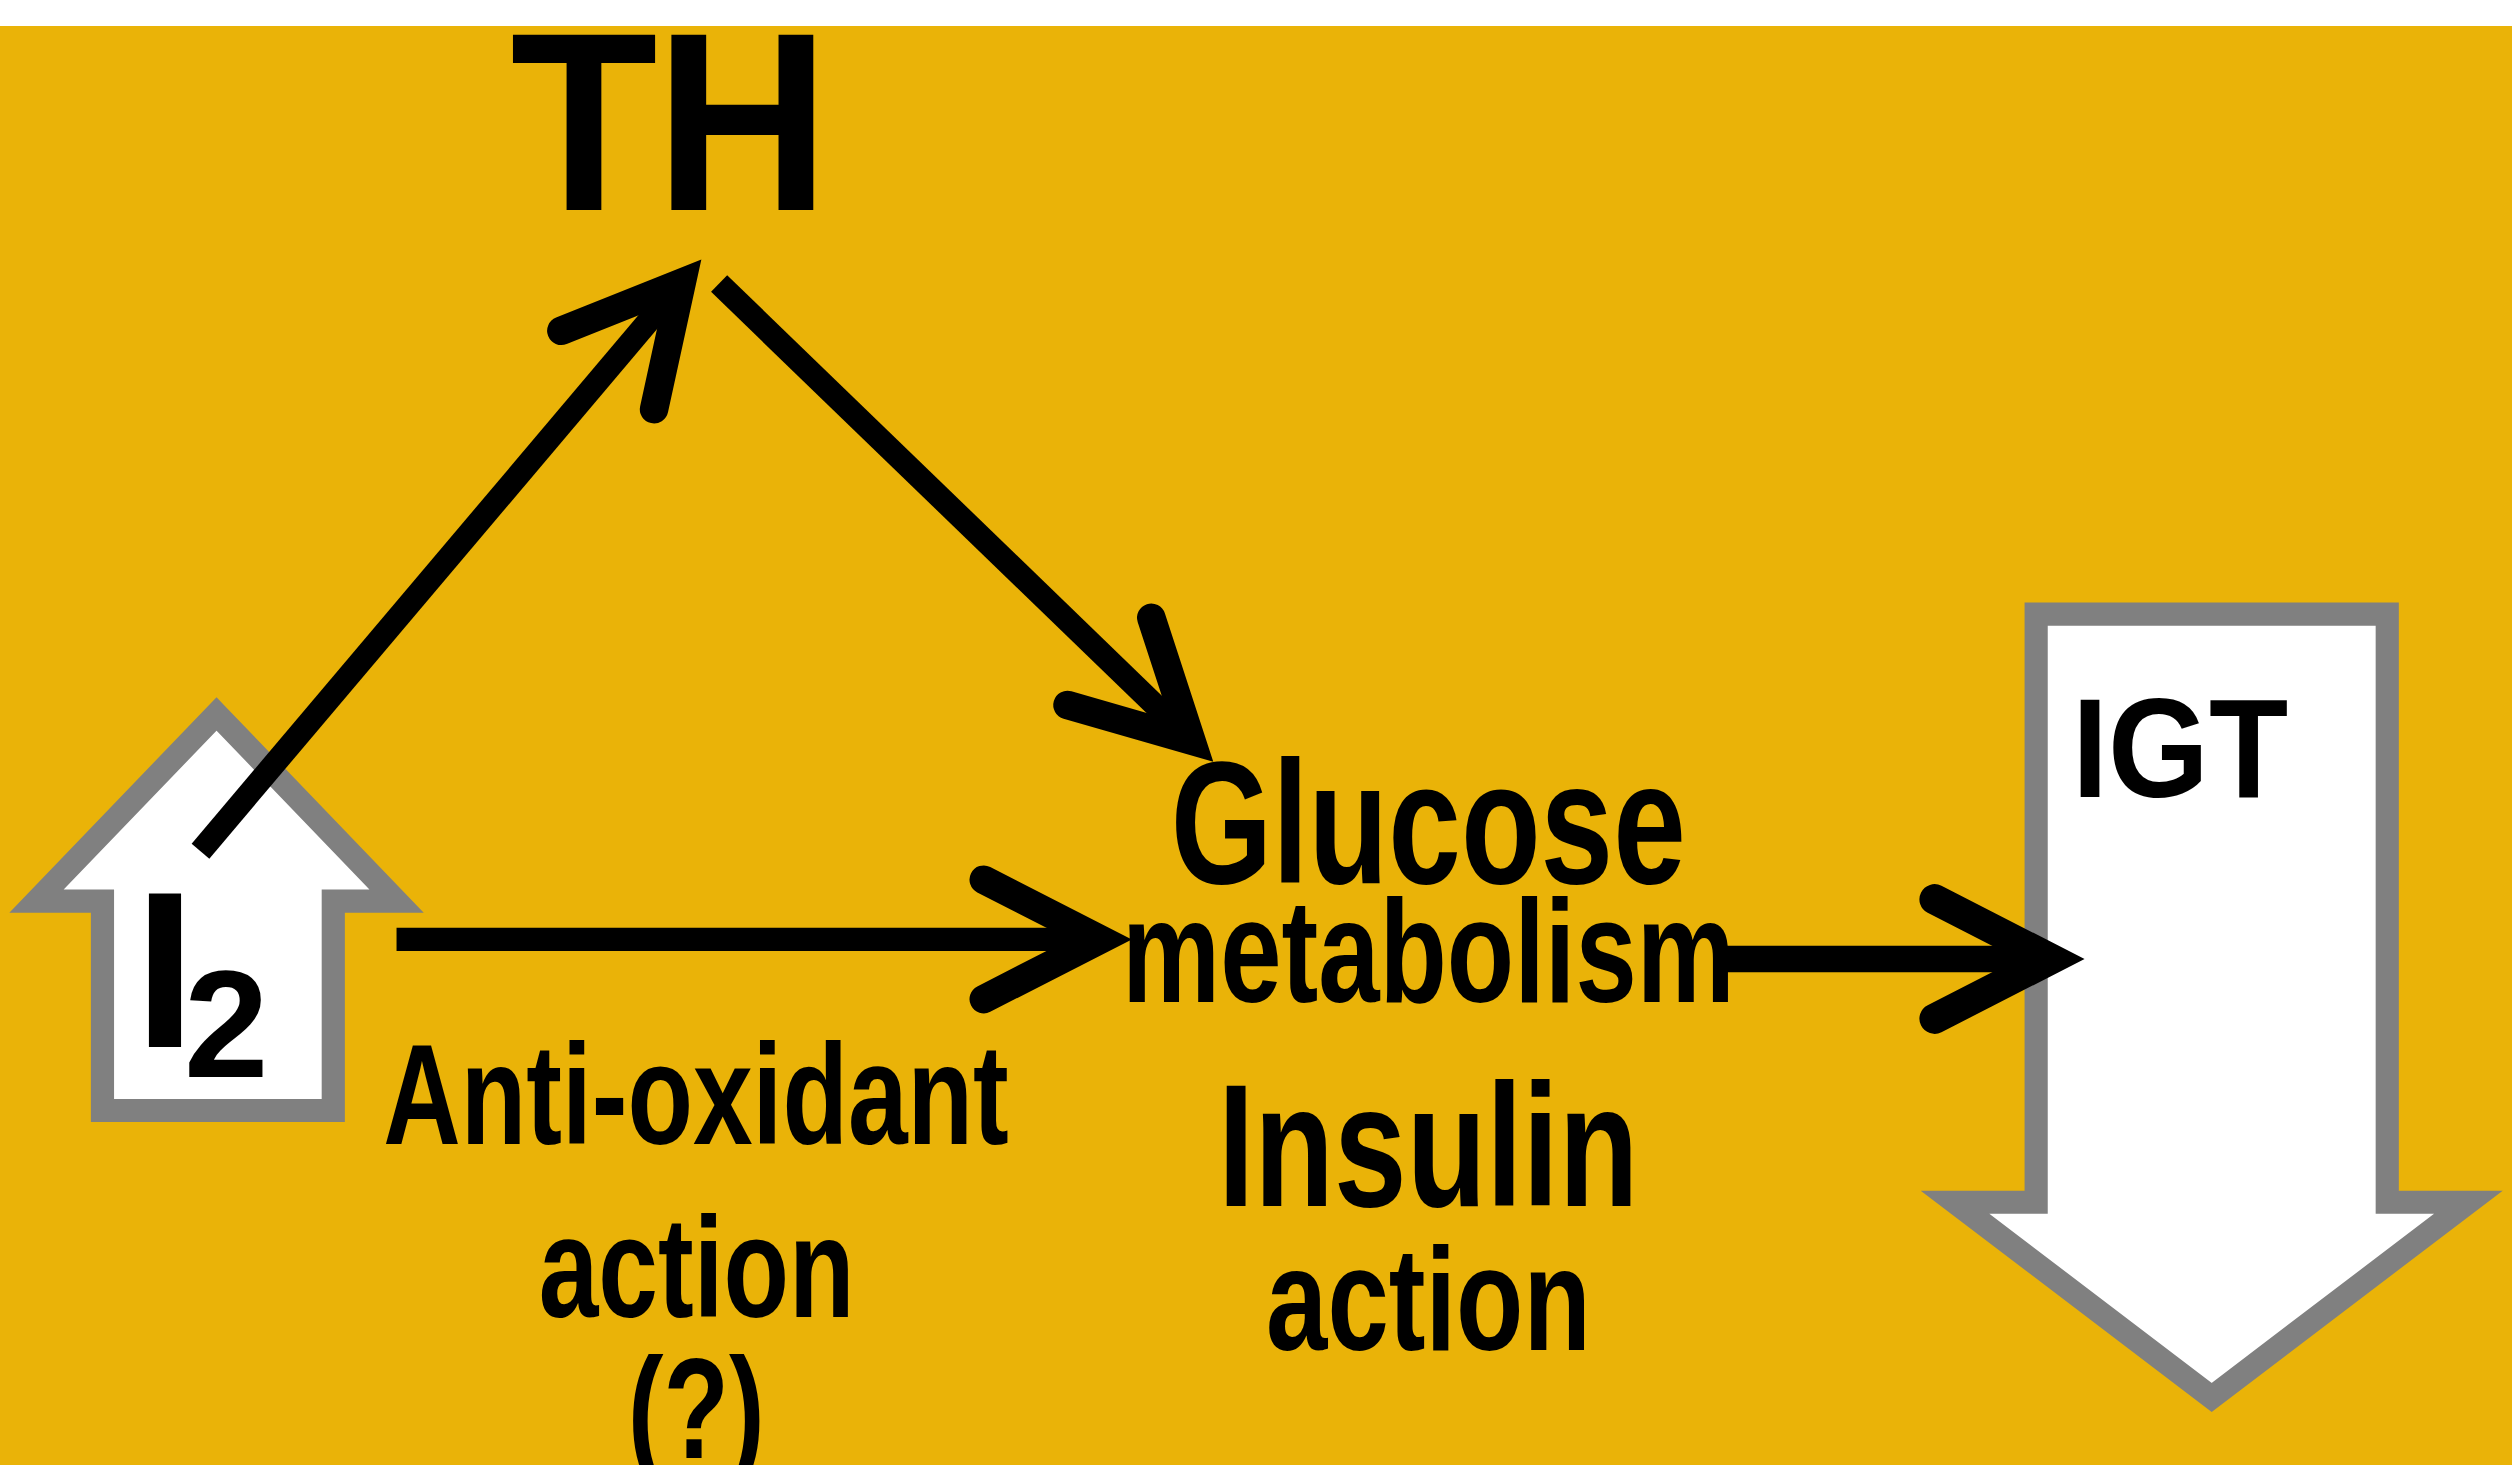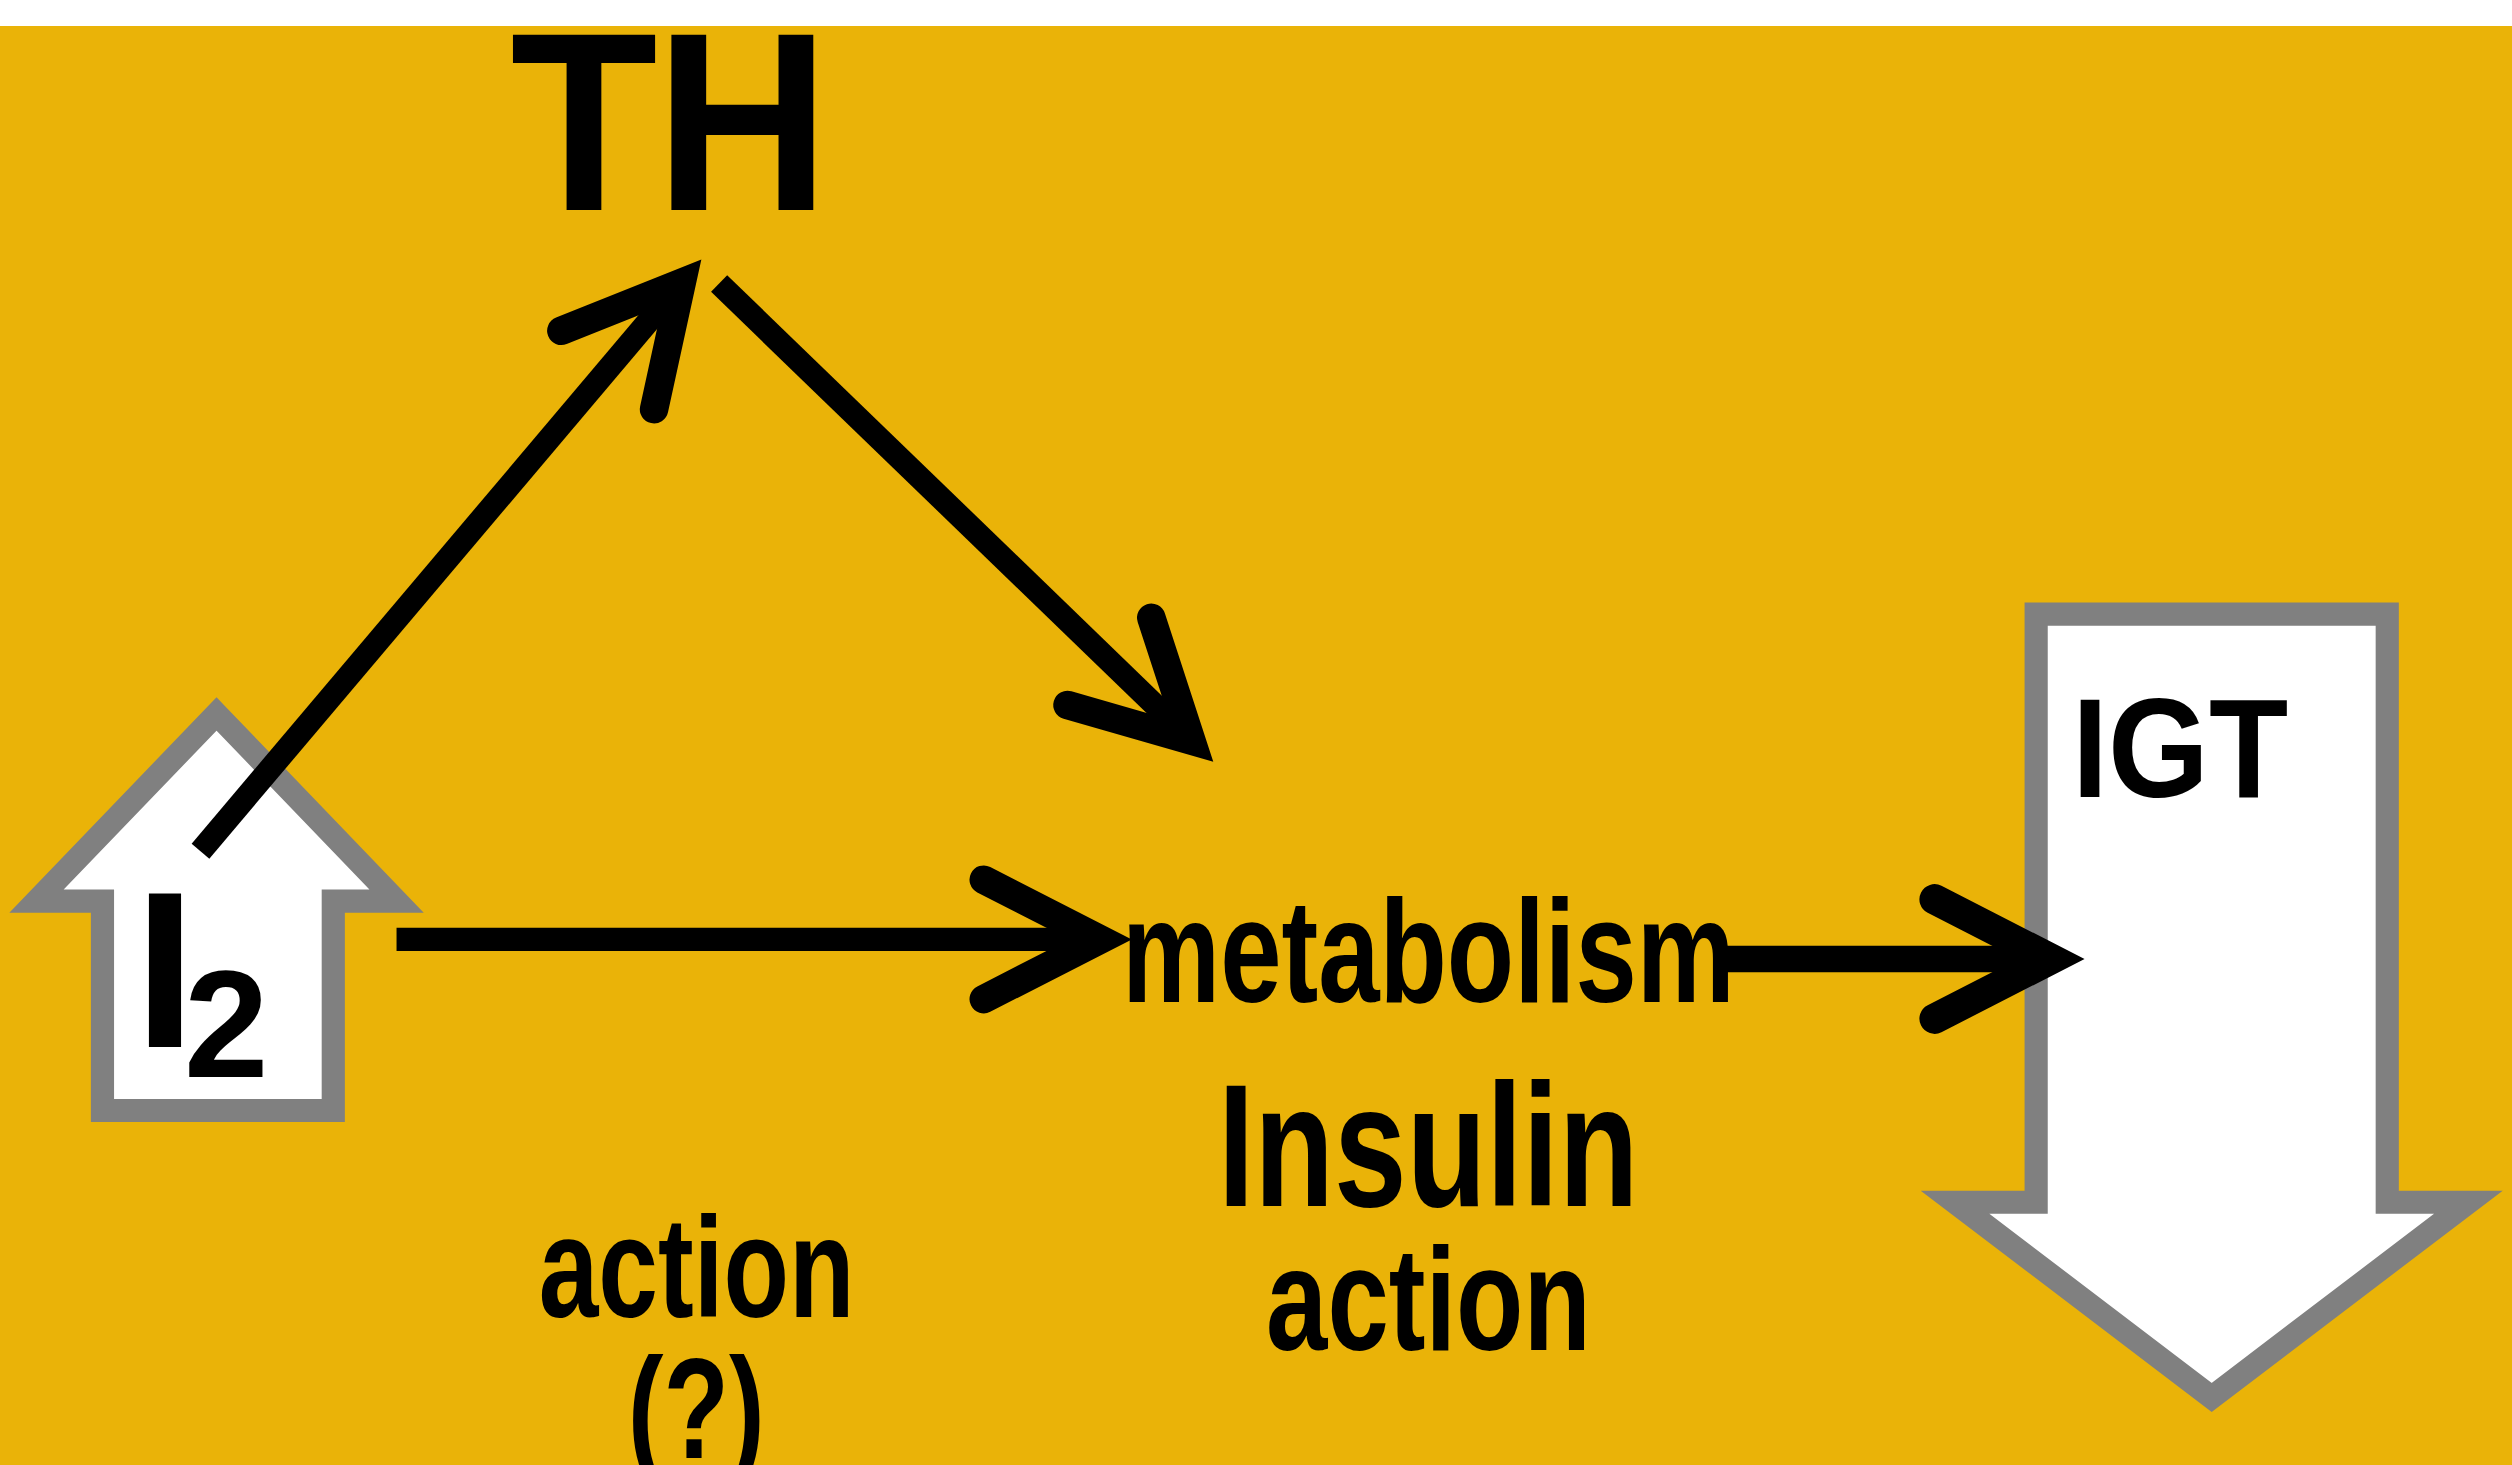--- a/index.html
+++ b/index.html
@@ -84,31 +84,37 @@
     </g>
   </svg>
 
   <div id="th-label" class="txt center">
     <span class="squish" style="transform:scaleX(0.95);">TH</span>
   </div>
 
   <div id="iodine-symbol" class="txt">I</div>
   <div id="iodine-subscript" class="txt">2</div>
 
+  <div id="glucose-line1" class="txt center">
+    <span class="squish">Glucose</span>
+  </div>
   <div id="glucose-line2" class="txt center">
     <span class="squish">metabolism</span>
   </div>
 
   <div id="insulin-line1" class="txt center">
     <span class="squish">Insulin</span>
   </div>
   <div id="insulin-line2" class="txt center">
     <span class="squish">action</span>
   </div>
 
+  <div id="antiox-line1" class="txt center">
+    <span class="squish">Anti-oxidant</span>
+  </div>
   <div id="antiox-line2" class="txt center">
     <span class="squish">action</span>
   </div>
   <div id="antiox-line3" class="txt center">
     <span class="squish">(?)</span>
   </div>
 
   <div id="outcomes-list" class="txt">
     <span class="out-line"><span class="squishL">IGT</span></span>
   </div>

